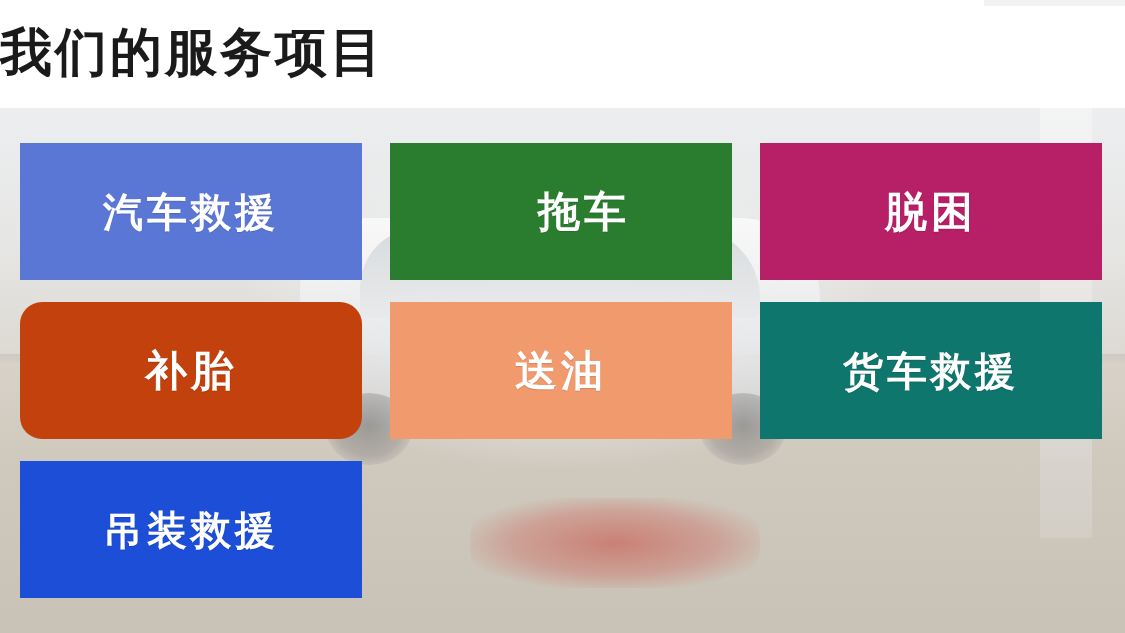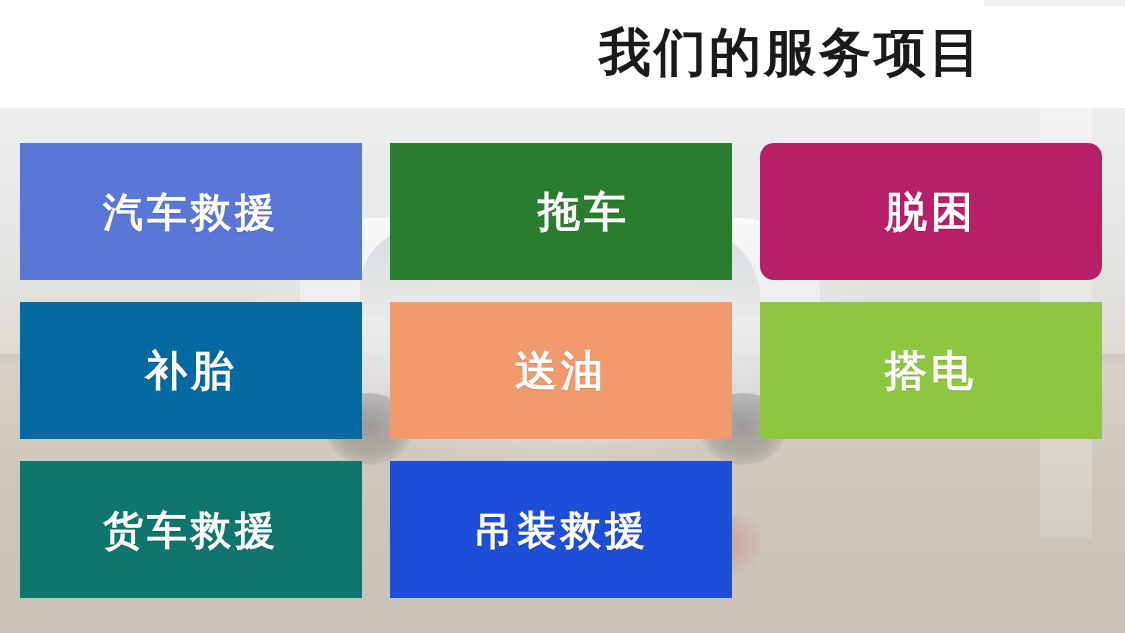--- a/index.html
+++ b/index.html
@@ -99,21 +99,21 @@
   }
 
   
   #header {
     position: absolute;
     left: 0; top: 0;
     width: 984px; height: 108px;
     background: #ffffff;
     display: flex;
     align-items: center;
-    justify-content: flex-end;
+    justify-content: flex-start;
     z-index: 5;
   }
   #page-title {
     font-size: 52px;
     font-weight: bold;
     color: #1a1a1a;
     letter-spacing: 3px;
     line-height: 1;
     white-space: nowrap;
     margin: 0;
@@ -176,32 +176,29 @@
     <h1 id="page-title">我们的服务项目</h1>
   </div>
 
   <div id="service-grid">
     <div class="tile" style="background: rgb(91, 119, 214);">
       <span class="tile-label small">汽车救援</span>
     </div>
     <div class="tile" style="background: rgb(42, 125, 46); padding-left: 46px;">
       <span class="tile-label">拖车</span>
     </div>
-    <div class="tile" style="background: rgb(183, 31, 103); border-radius: 14px;">
+    <div class="tile" style="background: rgb(183, 31, 103);">
       <span class="tile-label">脱困</span>
     </div>
-    <div class="tile" style="background: #0369a1;">
+    <div class="tile" style="background: #c2410c; border-radius: 22px;">
       <span class="tile-label">补胎</span>
     </div>
     <div class="tile" style="background: rgb(240, 154, 110);">
       <span class="tile-label">送油</span>
     </div>
-    <div class="tile" style="background: rgb(141, 198, 63);">
-      <span class="tile-label">搭电</span>
-    </div>
     <div class="tile" style="background: #0f766e;">
       <span class="tile-label small">货车救援</span>
     </div>
     <div class="tile" style="background: #1d4ed8;">
       <span class="tile-label small">吊装救援</span>
     </div>
   </div>
 
 </div>
 

